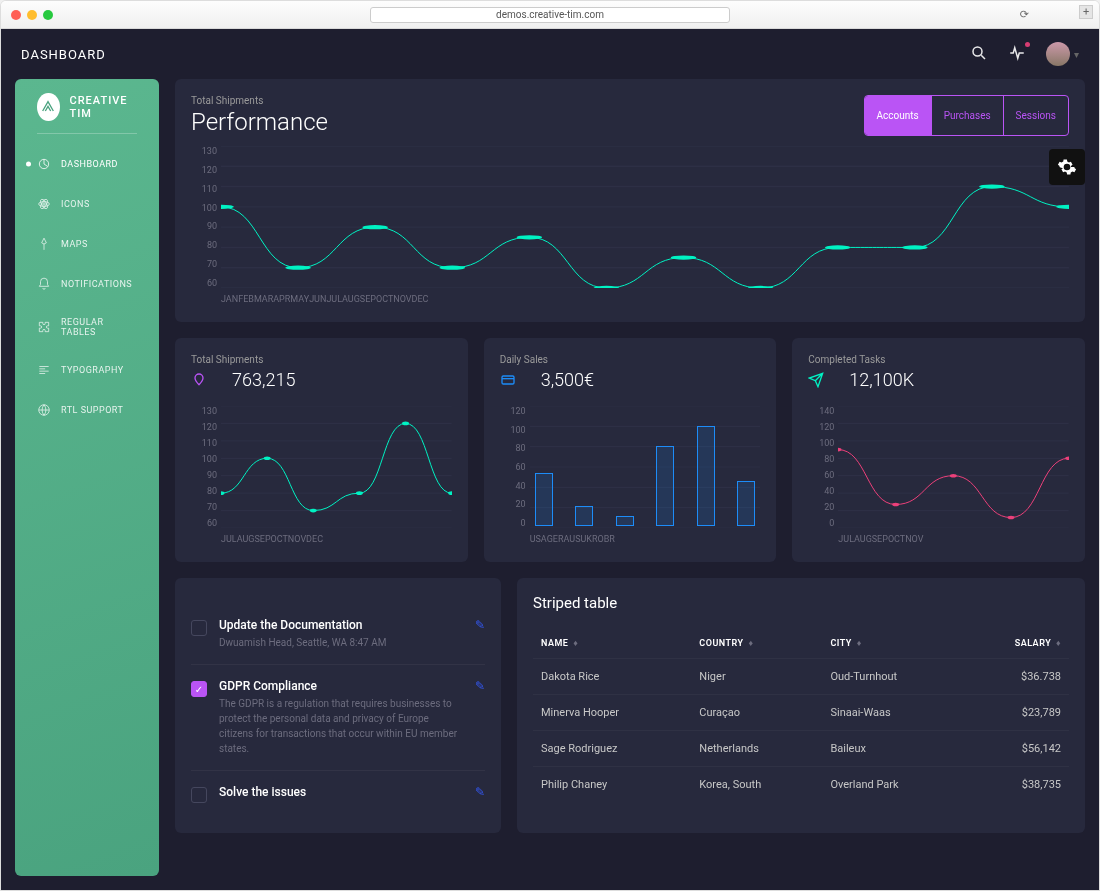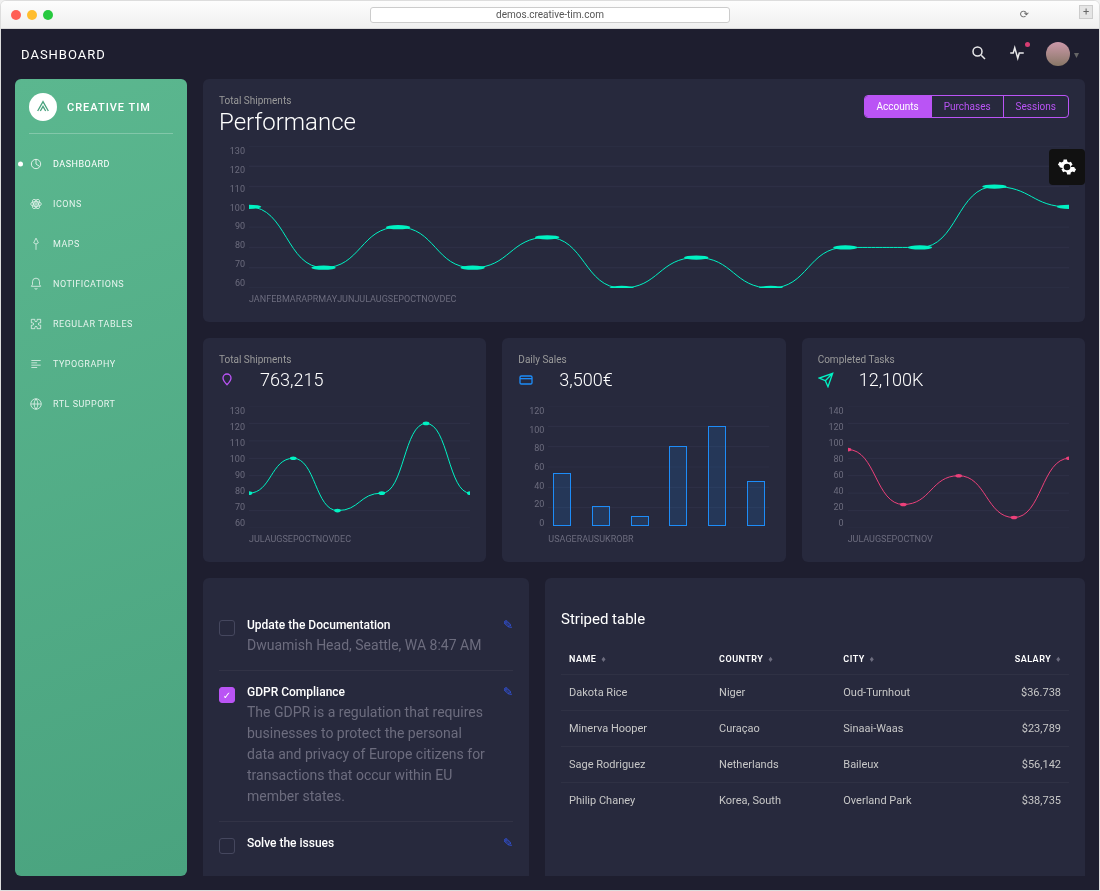--- a/index.html
+++ b/index.html
@@ -18,39 +18,39 @@
 .topbar { height:50px; display:flex; align-items:center; padding:0 20px; color:#fff; }
 .topbar .title{font-size:13px; letter-spacing:1px; font-weight:400;}
 .topbar .sp{flex:1;}
 .topbar .ic{width:20px;height:20px;margin-left:18px;color:#fff;opacity:.9; position:relative;}
 .notif-dot{position:absolute;top:-2px;right:-2px;width:5px;height:5px;background:#ec407a;border-radius:50%;}
 .avatar{width:24px;height:24px;border-radius:50%;background:linear-gradient(#c9a,#876);margin-left:18px;}
 .chev{margin-left:4px;color:#666;font-size:10px;}
 
 .body { flex:1; display:flex; padding:0 14px 14px 14px; gap:16px; overflow:hidden; }
 
-.sidebar { width:172px; background:linear-gradient(160deg,#5bb78f 0%,#4aa37f 100%); border-radius:6px; padding:14px 0; color:#fff; display:flex; flex-direction:column; }
+.sidebar { width:144px; background:linear-gradient(160deg,#5bb78f 0%,#4aa37f 100%); border-radius:6px; padding:14px 8px; color:#fff; display:flex; flex-direction:column; }
 .brand{display:flex;align-items:center;gap:10px;padding:0 14px 12px;}
 .brand-logo{width:28px;height:28px;border-radius:50%;background:#fff;display:flex;align-items:center;justify-content:center;color:#4aa37f;}
 .brand-name{font-size:11px;letter-spacing:1px;font-weight:500;}
 .brand-hr{height:1px;background:rgba(255,255,255,.25);margin:0 14px 10px;}
 .nav{flex:1;}
 .nav-item{display:flex;align-items:center;gap:10px;padding:13px 14px;font-size:9px;letter-spacing:.5px;color:rgba(255,255,255,.85);cursor:pointer;position:relative;}
 .nav-item.active{color:#fff;}
 .nav-item.active::before{content:'';position:absolute;left:3px;top:50%;transform:translateY(-50%);width:5px;height:5px;background:#fff;border-radius:50%;}
 .nav-ic{width:14px;height:14px;flex-shrink:0;opacity:.9;}
 .upgrade{padding:13px 14px;font-size:9px;letter-spacing:.5px;display:flex;align-items:center;gap:10px;}
 
 .main{flex:1;overflow-y:auto;overflow-x:hidden;}
 .card{background:#27293d;border-radius:6px;padding:16px;margin-bottom:16px;color:#9a9a9a;}
 .card-sub{font-size:10px;color:#9a9a9a;}
 .card-title{font-size:24px;color:#fff;font-weight:300;margin-top:2px;}
 .card-hd{display:flex;align-items:flex-start;}
 .tabs{display:flex;border:1px solid #ba54f5;border-radius:4px;overflow:hidden;font-size:10px;margin-left:auto;}
-.tab{padding:5px 12px;color:#ba54f5;border-left:1px solid #ba54f5;cursor:pointer;}
+.tab{padding:14px 12px;color:#ba54f5;border-left:1px solid #ba54f5;cursor:pointer;}
 .tab:first-child{border-left:none;}
 .tab.active{background:#ba54f5;color:#fff;}
 
 .settings-fab{position:absolute;right:14px;top:148px;width:36px;height:36px;background:#111;border-radius:4px;display:flex;align-items:center;justify-content:center;color:#fff;z-index:5;}
 
 .chart{position:relative;margin-top:10px;}
 .y-axis{position:absolute;left:0;top:0;bottom:18px;width:26px;display:flex;flex-direction:column;justify-content:space-between;font-size:9px;color:#6c6c7e;text-align:right;}
 .plot{margin-left:30px;position:relative;}
 .x-axis{display:flex;justify-content:flex-start;font-size:9px;color:#6c6c7e;margin-top:6px;margin-left:30px;}
 .grid line{stroke:#2d2f45;stroke-width:1;}
@@ -67,24 +67,24 @@
 
 .tasks-hd{display:flex;align-items:center;font-size:12px;color:#fff;}
 .tasks-hd .cnt{color:#fff;} .tasks-hd .today{color:#6c6c7e;margin-left:6px;font-size:11px;}
 .gear-sm{margin-left:auto;color:#6c6c7e;}
 .task{display:flex;gap:12px;padding:14px 0;border-top:1px solid rgba(255,255,255,.05);}
 .task:first-of-type{border-top:none;margin-top:10px;}
 .cb{width:16px;height:16px;border:1px solid #45475e;border-radius:3px;flex-shrink:0;margin-top:2px;display:flex;align-items:center;justify-content:center;}
 .cb.checked{background:#ba54f5;border-color:#ba54f5;color:#fff;font-size:10px;}
 .task-body{flex:1;}
 .task-title{font-size:12px;color:#fff;font-weight:500;}
-.task-desc{font-size:14px;color:#6c6c7e;margin-top:3px;line-height:1.5;}
+.task-desc{font-size:10px;color:#6c6c7e;margin-top:3px;line-height:1.5;}
 .edit{color:#3358f4;font-size:12px;}
 
-.tbl-title{font-size:15px;color:#fff;font-weight:400;margin-top:16px;}
+.tbl-title{font-size:15px;color:#fff;font-weight:400;}
 table{width:100%;border-collapse:collapse;margin-top:16px;font-size:11px;}
 th{text-align:left;color:#fff;font-size:9px;letter-spacing:.5px;padding:10px 8px;font-weight:600;}
 th:last-child{text-align:right;}
 .sort{color:#6c6c7e;margin-left:2px;}
 td{padding:11px 8px;color:#c7c7c7;border-top:1px solid rgba(255,255,255,.04);}
 td:last-child{text-align:right;}
 
 .bars{display:flex;align-items:flex-end;justify-content:space-around;height:120px;gap:12px;}
 .bar{width:18px;background:rgba(29,140,248,.15);border:1px solid #1d8cf8;}
 </style>

